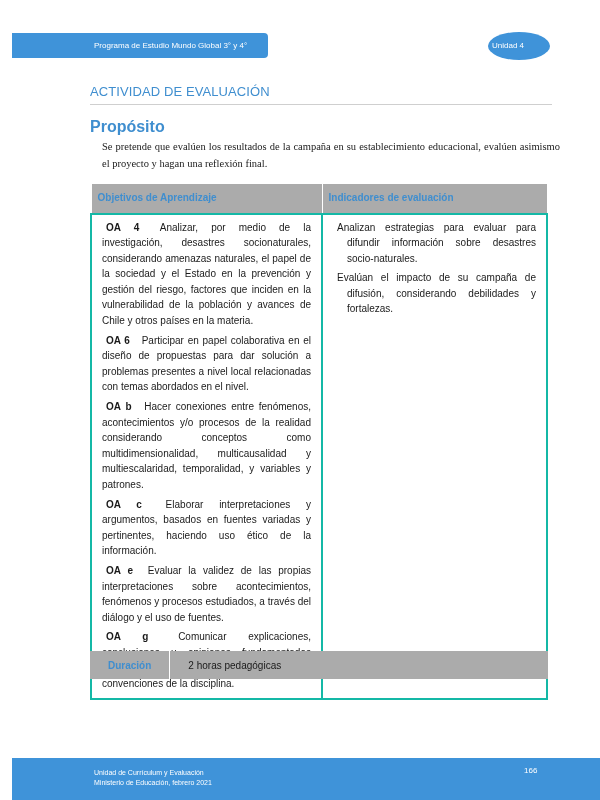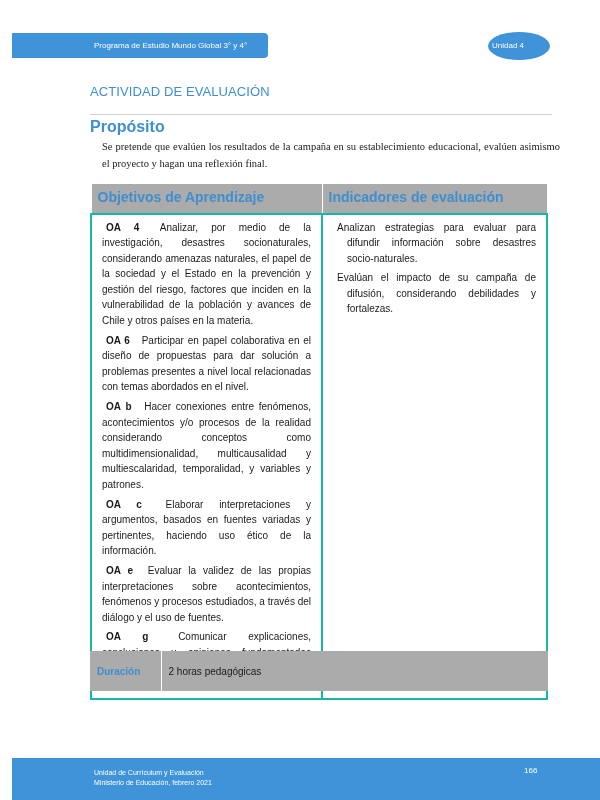--- a/index.html
+++ b/index.html
@@ -13,52 +13,52 @@
   }
   .unit-pill {
     position: absolute; left: 476px; top: 20px; width: 62px; height: 28px;
     background: #3f93d9; border-radius: 50%;
     color: #fff; font-size: 8px; line-height: 28px; text-align: left;
   }
 
   .section-title {
     position: absolute; left: 78px; top: 72px; width: 462px;
     color: #3f8ecf; font-size: 13px; letter-spacing: 0.1px;
-    padding-bottom: 15px; border-bottom: 1px solid #cfcfcf;
+    padding-bottom: 5px; border-bottom: 1px solid #cfcfcf;
   }
   .purpose-label {
     position: absolute; left: 78px; top: 106px;
     color: #3f8ecf; font-size: 16px; font-weight: bold;
   }
   .purpose-text {
     position: absolute; left: 90px; top: 126px; width: 458px;
     font-size: 10.5px; line-height: 17px; text-align: justify; text-align-last: left; font-family: Liberation Serif, serif;
   }
 
   .eval-table {
     position: absolute; left: 78px; top: 171px; width: 458px;
     border-collapse: collapse; font-size: 10px; line-height: 15.6px;
   }
   .eval-table th {
     background: #ababab; color: #3f8ecf; font-weight: bold; text-align: left;
-    height: 30px; padding: 0 6px; font-size: 14px; border: 1px solid #ffffff;
+    height: 30px; padding: 0 6px; font-size: 10px; border: 1px solid #ffffff;
   }
   .eval-table td {
     vertical-align: top; border: 2px solid #14b8a6; padding: 1px 6px 2px 6px;
   }
   .col-left { width: 231px; }
   .oa-block { text-align: justify; text-align-last: left; }
   .oa-code { font-weight: bold; }
   .indicator { padding-left: 14px; text-indent: -10px; text-align: justify; text-align-last: left; }
 
   .duration-table {
     position: absolute; left: 78px; top: 639px; width: 458px; height: 28px;
     border-collapse: collapse; font-size: 10px;
   }
-  .duration-table td { background: #ababab; height: 40px; padding: 0 7px; }
+  .duration-table td { background: #ababab; height: 28px; padding: 0 18px; }
   .duration-label { width: 71px; color: #3f8ecf; font-weight: bold; border-right: 1px solid #ffffff; }
   .duration-value { color: #1a1a1a; }
 
   .footer {
     position: absolute; left: 0; top: 746px; width: 600px; height: 51px;
     background: #3f93d9; border-bottom: 2px solid #9fcaef;
     color: #fff; font-size: 7px; line-height: 10px;
   }
   .footer-line1 { position: absolute; left: 78px; top: 6px; }
   .footer-line2 { position: absolute; left: 78px; top: 16px; }

